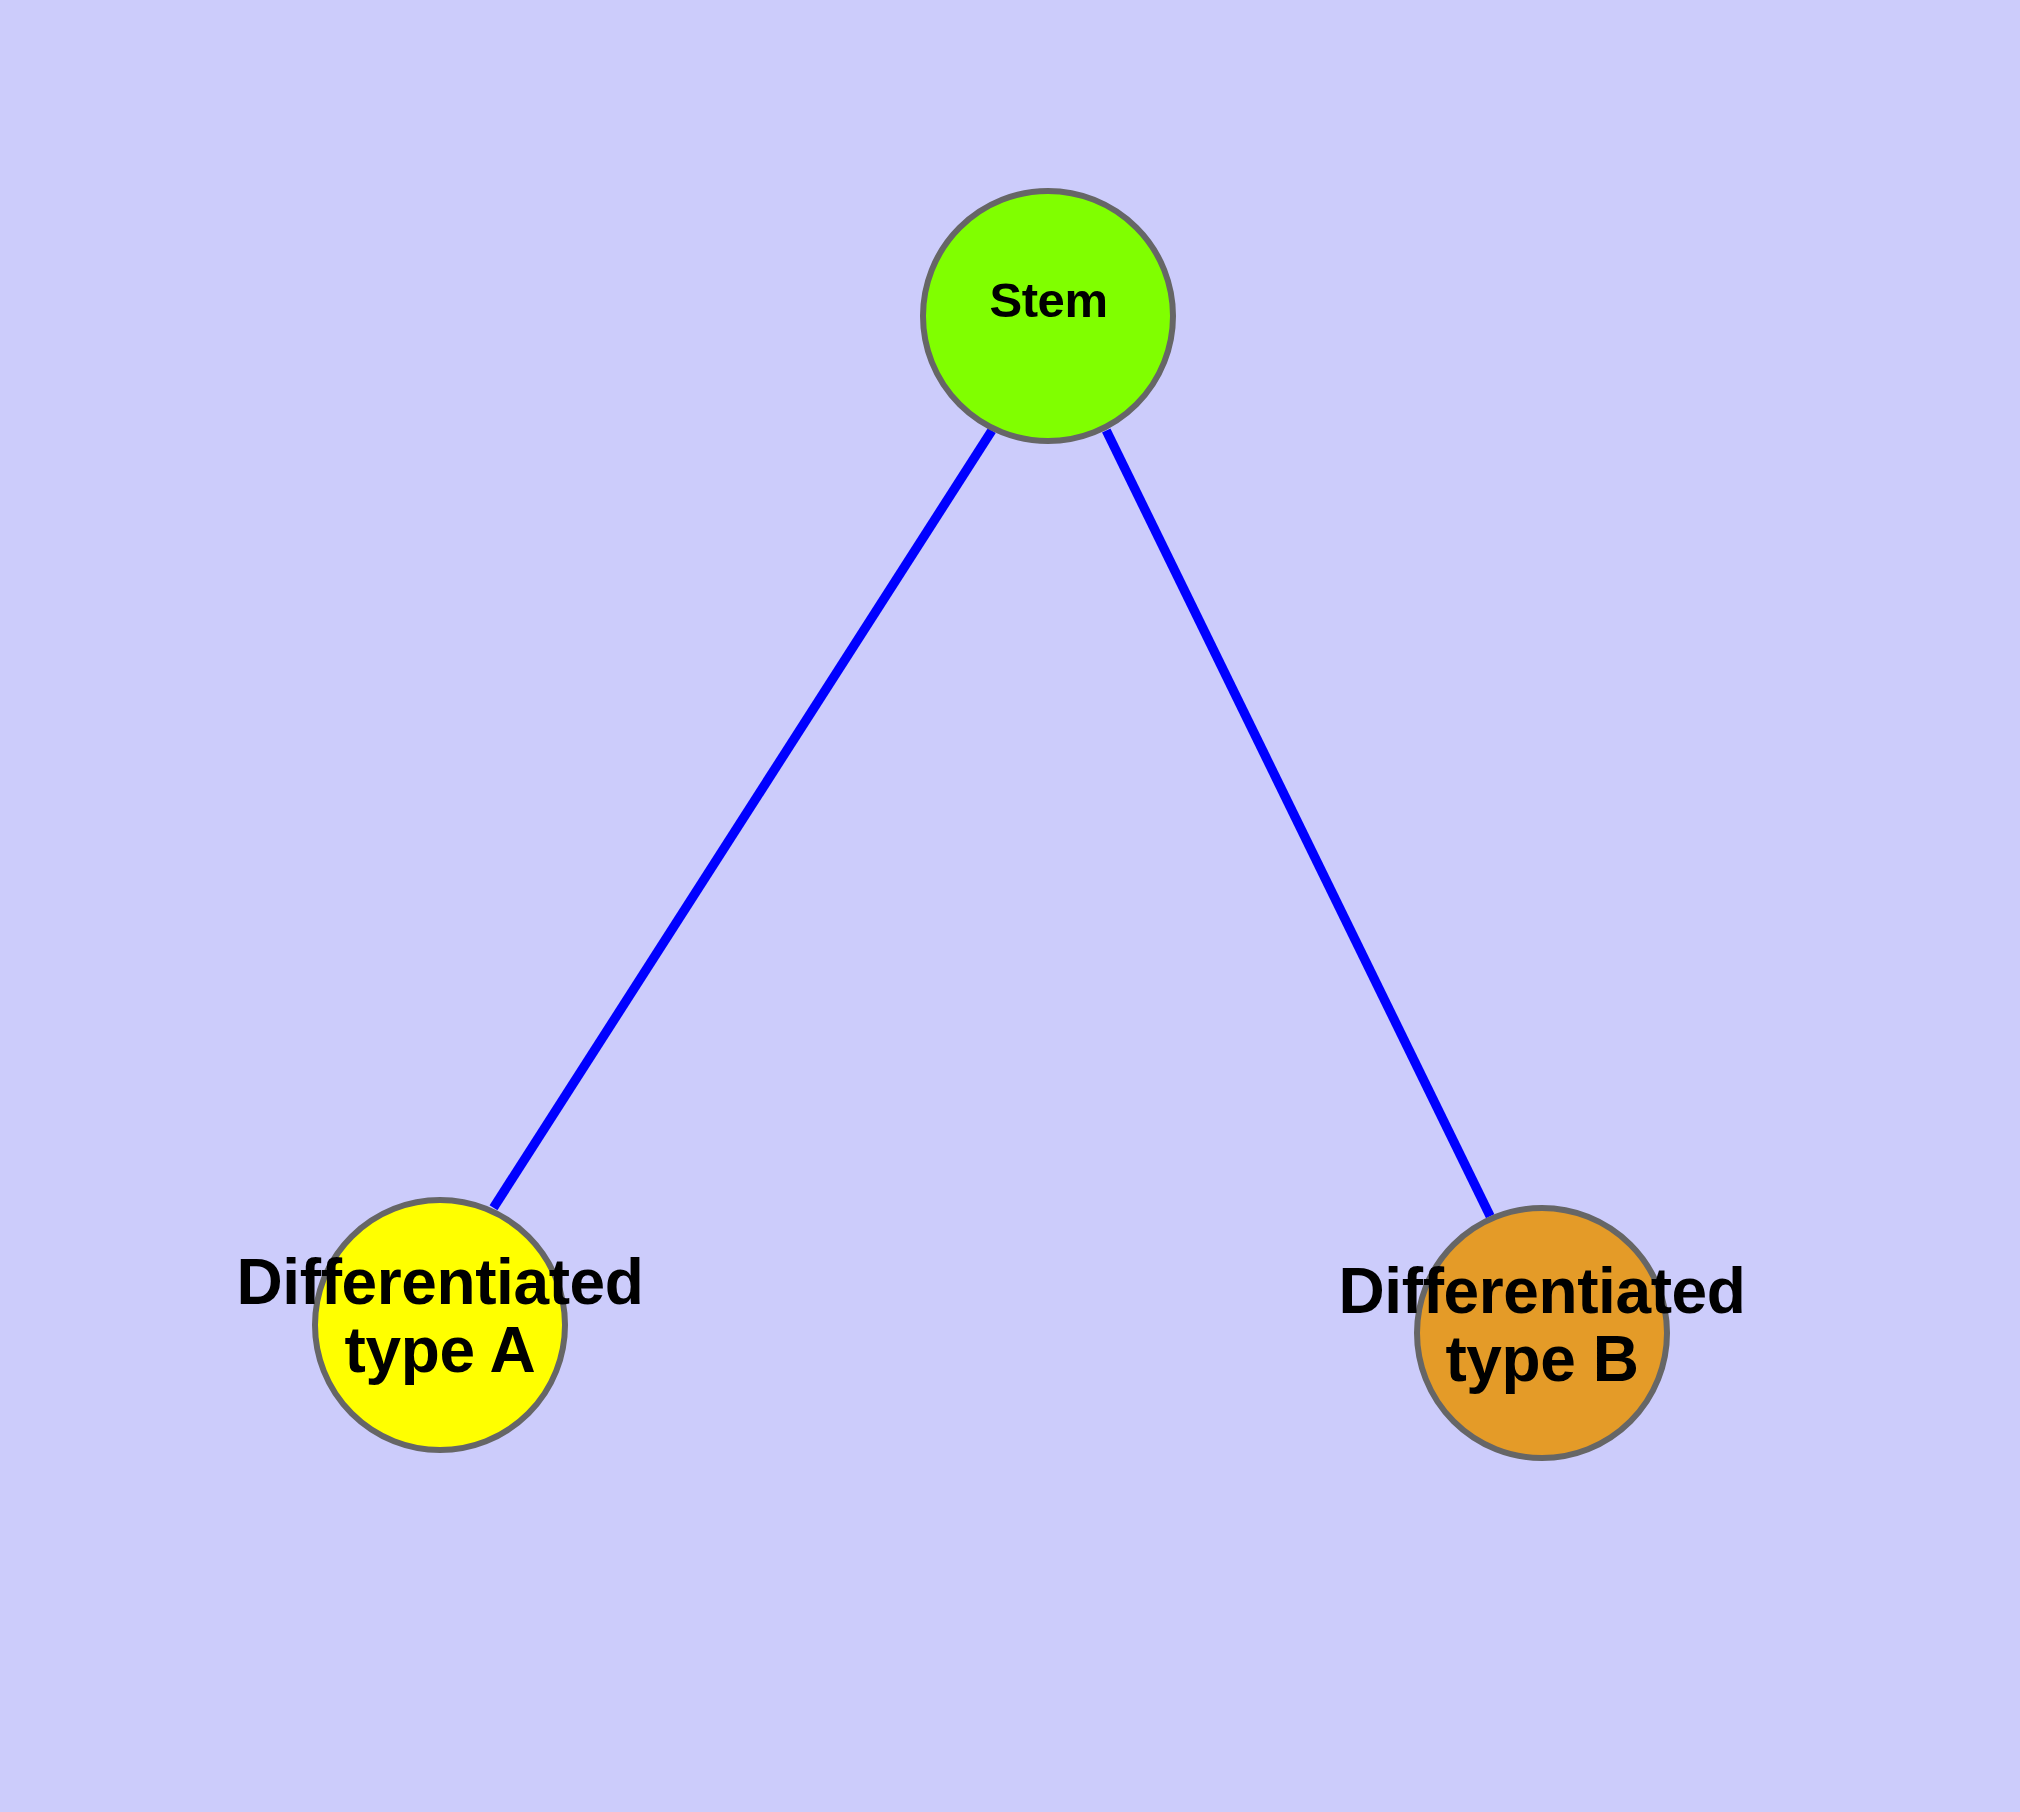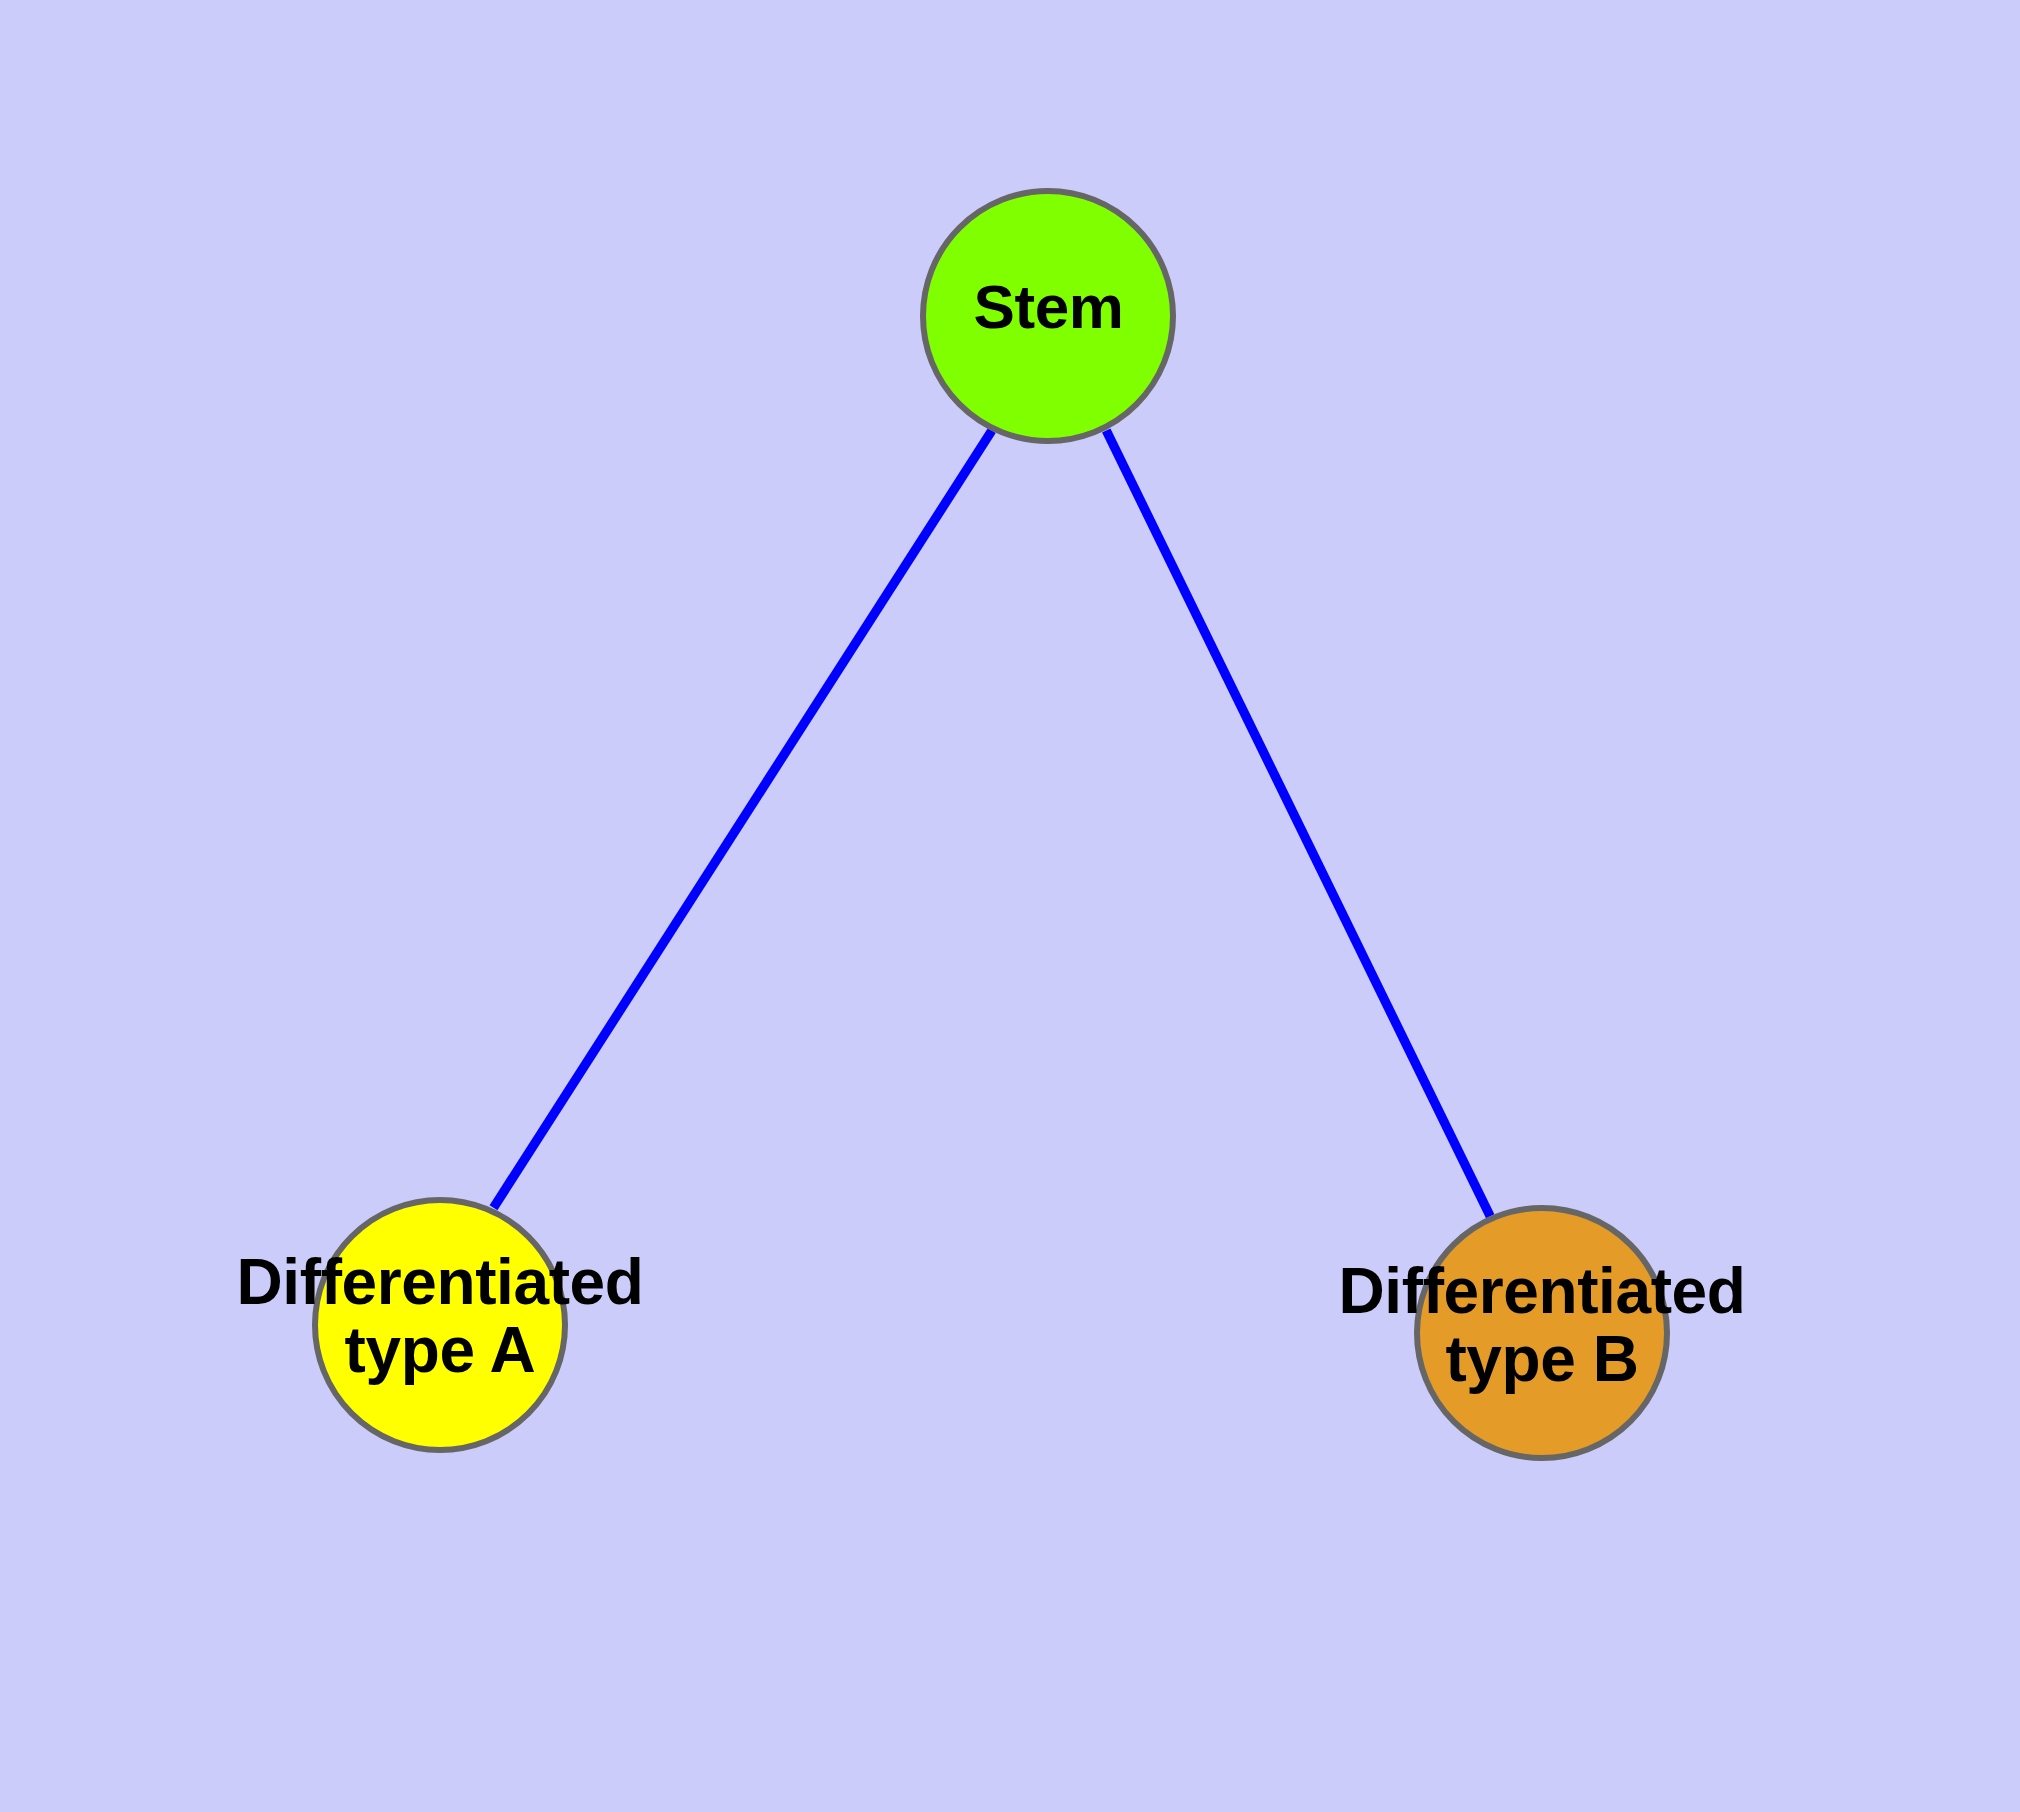--- a/index.html
+++ b/index.html
@@ -47,21 +47,21 @@
     left: 920px;
     top: 188px;
     width: 256px;
     height: 256px;
     background: #80ff00;
   }
   #label-stem {
     left: 878px;
     top: 274px;
     width: 341px;
-    font-size: 62px;
+    font-size: 49px;
   }
   
   #node-type-a {
     left: 312px;
     top: 1197px;
     width: 256px;
     height: 256px;
     background: #ffff00;
   }
   #label-type-a {

